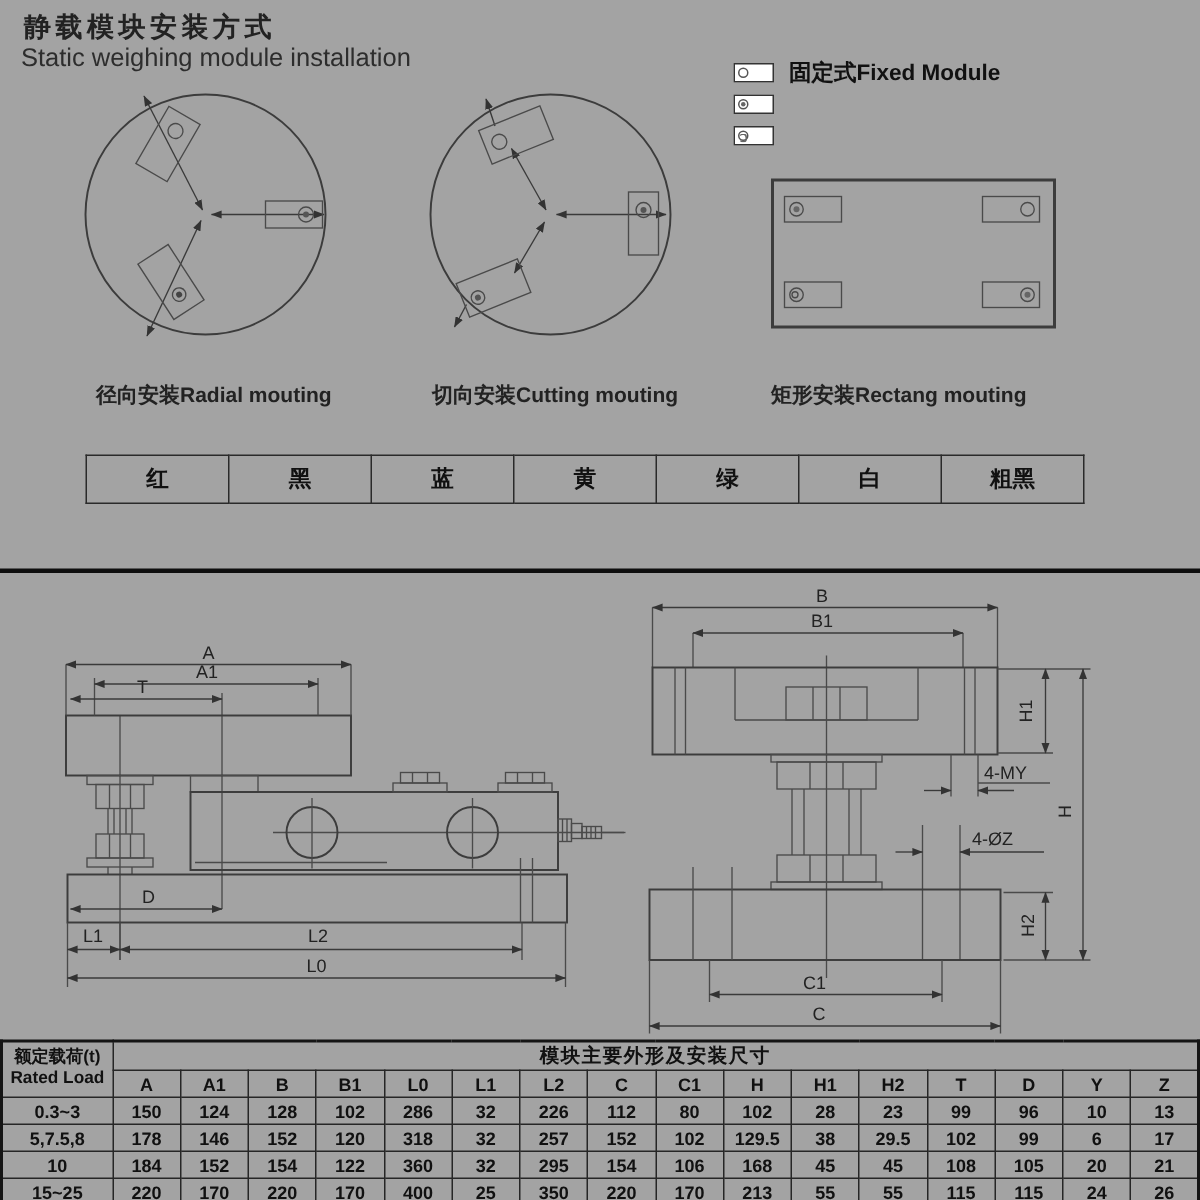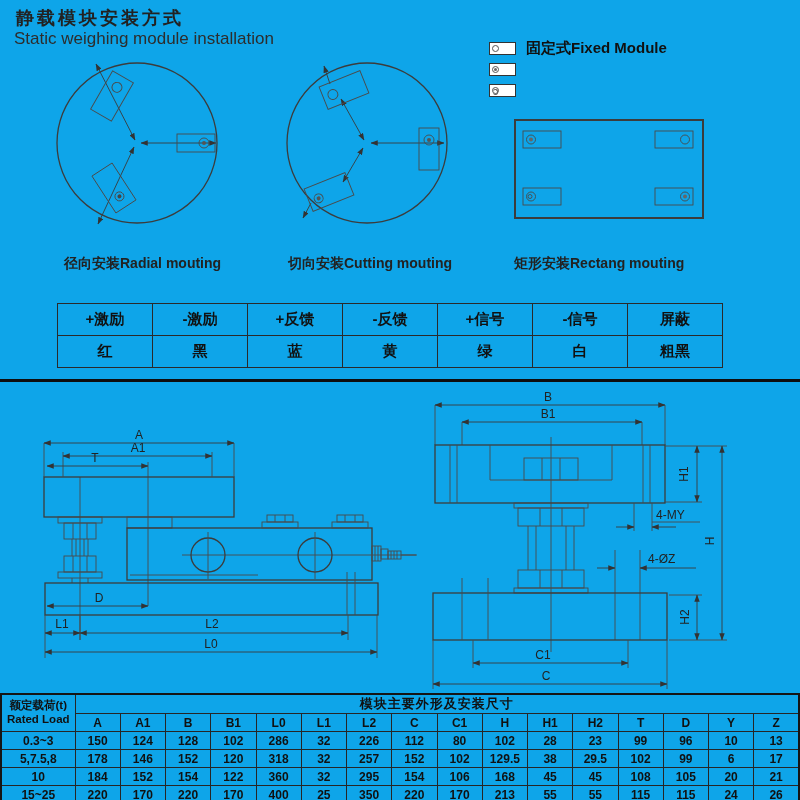--- a/index.html
+++ b/index.html
@@ -1,16 +1,16 @@
 <!DOCTYPE html>
 <html><head>
 <meta charset="utf-8">
 <style>
   html,body{margin:0;padding:0;background:#fff;}
-  .page{position:relative;width:800px;height:800px;background:#0ea5e9;overflow:hidden;
+  .page{position:relative;width:800px;height:800px;background:#a3a3a3;overflow:hidden;
         font-family:"Liberation Sans",sans-serif;color:#1c1c1c;}
   .title-zh{position:absolute;left:16px;top:6px;font-size:18px;font-weight:bold;letter-spacing:3px;color:#222;}
   .title-en{position:absolute;left:14px;top:29px;font-size:17px;color:#2d2d2d;text-align:center;}
   .legend{position:absolute;left:489px;top:38px;}
   .legend-item{display:flex;align-items:center;height:21px;}
   .legend-box{width:27px;height:13px;border:1.5px solid #333;box-sizing:border-box;
               display:flex;align-items:center;padding-left:2px;background:#fff;flex:0 0 auto;}
   .sym{width:7px;height:7px;border:1px solid #555;border-radius:50%;position:relative;box-sizing:border-box;}
   .sym-double:after{content:"";position:absolute;left:1px;top:1px;width:3px;height:3px;background:#666;border-radius:50%;}
   .sym-half:after{content:"";position:absolute;left:0;top:1px;width:3.5px;height:3.5px;border:1px solid #666;border-left:none;border-radius:50%;}
@@ -278,29 +278,20 @@
       <text class="dlab" x="546" y="680" text-anchor="middle">C</text>
     </g>
   </svg>
 
   <div class="caption cap-radial">径向安装Radial mouting</div>
   <div class="caption cap-rectang">矩形安装Rectang mouting</div>
   <div class="caption cap-cutting">切向安装Cutting mouting</div>
 
   <table class="wiring">
     <tbody>
-      <tr id="wiring-headers">
-          <td>+激励</td>
-          <td>-激励</td>
-          <td>+反馈</td>
-          <td>-反馈</td>
-          <td>+信号</td>
-          <td>-信号</td>
-          <td>屏蔽</td>
-        </tr>
       <tr id="wiring-colors">
           <td>红</td>
           <td>黑</td>
           <td>蓝</td>
           <td>黄</td>
           <td>绿</td>
           <td>白</td>
           <td>粗黑</td>
         </tr>
     </tbody>

